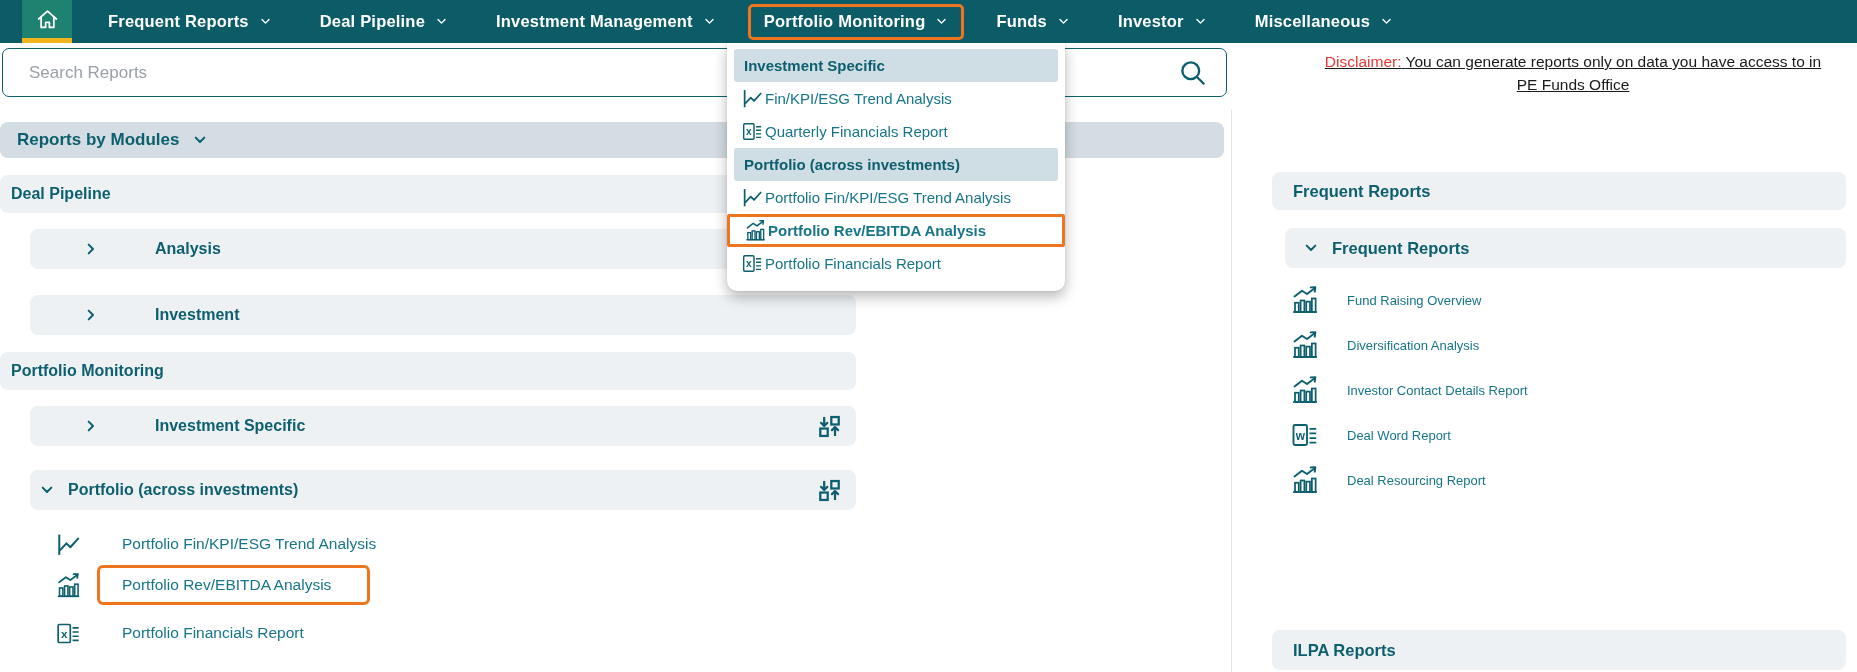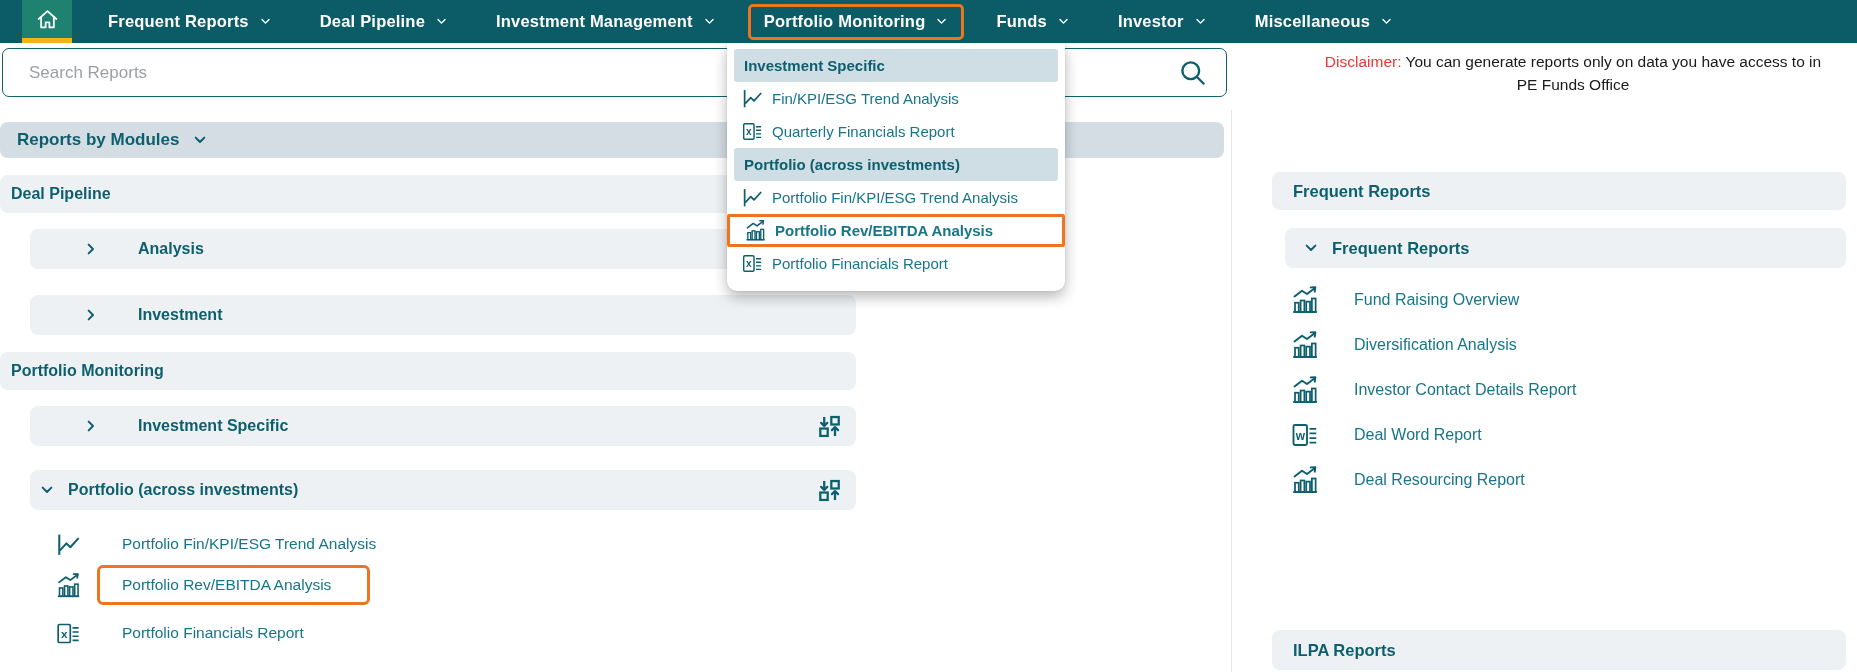--- a/index.html
+++ b/index.html
@@ -32,47 +32,47 @@
   .vdivider{position:absolute;left:1231px;top:110px;width:1px;height:562px;background:#e3e7ea;}
 
   
   .modules-bar{position:absolute;left:0;top:122px;width:1224px;height:36px;background:#d3dde3;border-radius:8px;
                display:flex;align-items:center;gap:13px;padding-left:17px;box-sizing:border-box;
                color:#0d5f6e;font-weight:700;font-size:17px;cursor:pointer;z-index:1;}
   .prow{position:absolute;background:#edf1f4;border-radius:8px;display:flex;align-items:center;
         box-sizing:border-box;color:#0d5f6e;font-weight:700;font-size:16px;cursor:pointer;z-index:1;}
   .prow.module{left:0;width:856px;height:38px;padding-left:11px;}
   .prow.group{left:30px;width:826px;height:40px;}
-  .prow.group.collapsed{padding-left:53px;gap:39px;}
+  .prow.group.collapsed{padding-left:53px;gap:56px;}
   .prow.group.expanded{padding-left:9px;gap:13px;}
   .reorder-ic{position:absolute;right:13px;width:27px;height:27px;fill:none;stroke:#0d5f6e;stroke-width:2;}
   .leaf{position:absolute;left:55px;height:34px;display:flex;align-items:center;gap:40px;
         color:#17758a;font-size:15.5px;cursor:pointer;z-index:1;}
   .lic{width:27px;height:27px;color:#0d5f6e;flex:0 0 auto;}
   .hl-box{border:3px solid #ee7420;border-radius:6px;height:40px;display:flex;align-items:center;
           padding:0 36px 0 22px;margin-left:-25px;box-sizing:border-box;}
 
   
   .dropdown{position:absolute;left:727px;top:43px;width:338px;background:#fff;border-radius:0 0 10px 10px;
             box-shadow:0 6px 14px rgba(0,0,0,.28),0 0 2px rgba(0,0,0,.12);
             padding:6px 7px 11px;box-sizing:border-box;z-index:20;}
   .dd-row{height:33px;display:flex;align-items:center;font-size:15px;box-sizing:border-box;}
   .dd-header{background:#cfdde4;border-radius:3px;font-weight:700;color:#0d5f6e;padding-left:10px;}
-  .dd-item{color:#17758a;padding-left:7px;gap:8px;cursor:pointer;}
+  .dd-item{color:#17758a;padding-left:7px;gap:1px;cursor:pointer;}
   .dd-item .dic{width:23px;height:23px;color:#0d5f6e;flex:0 0 auto;}
   .dd-item.hl{border:3px solid #ee7420;margin:0 -7px;padding-left:14px;font-weight:700;border-radius:2px;}
 
   
   .disclaimer{position:absolute;left:1300px;top:50px;width:546px;text-align:center;font-size:15.5px;
-              color:#1a1a1a;line-height:1.5;}
+              color:#1a1a1a;line-height:1.5;text-decoration:underline;}
   .disclaimer .red{color:#e53935;}
   .rp-bar{position:absolute;background:#edf1f4;border-radius:8px;display:flex;align-items:center;
           color:#0d5f6e;font-weight:700;font-size:16.5px;box-sizing:border-box;z-index:1;}
-  .rp-item{position:absolute;left:1290px;display:flex;align-items:center;gap:34px;color:#17758a;
-           font-size:16px;cursor:pointer;height:34px;}
+  .rp-item{position:absolute;left:1290px;display:flex;align-items:center;gap:27px;color:#17758a;
+           font-size:13px;cursor:pointer;height:34px;}
   .rp-item .lic{width:30px;height:30px;}
   svg text{font-family:"Liberation Sans",sans-serif;}
 </style>
 </head>
 <body>
 
 <svg width="0" height="0" style="position:absolute">
   <defs>
     <g id="ic-home">
       <path d="M3.5 11.5L12 4l8.5 7.5" fill="none" stroke="#fff" stroke-width="1.7" stroke-linecap="round" stroke-linejoin="round"></path>

